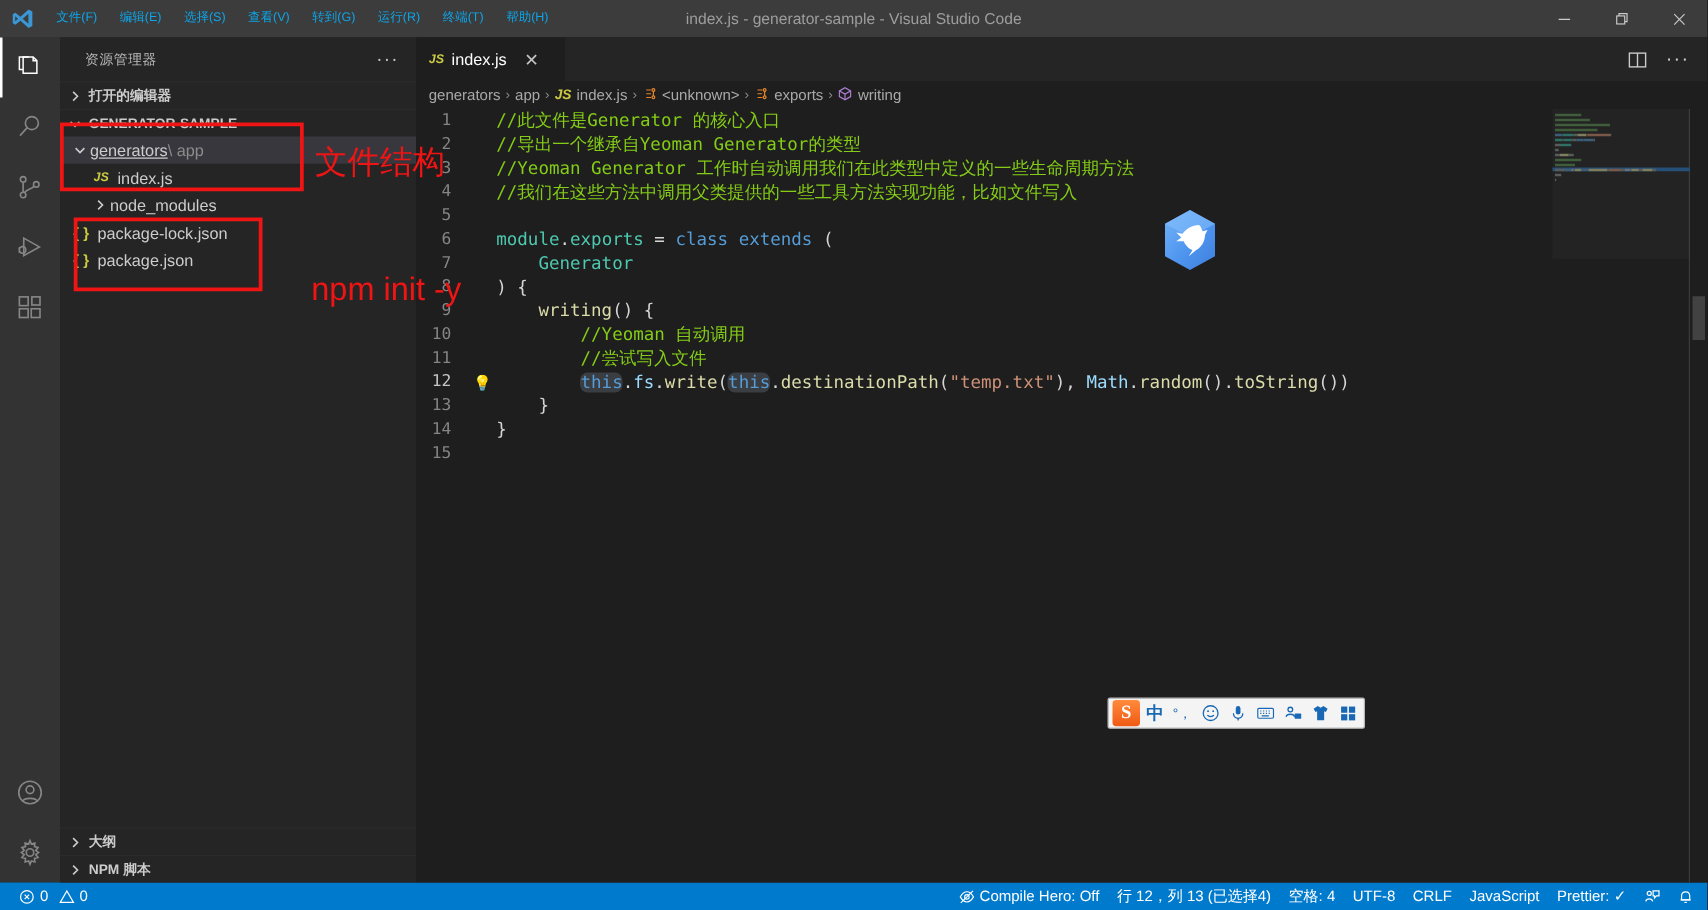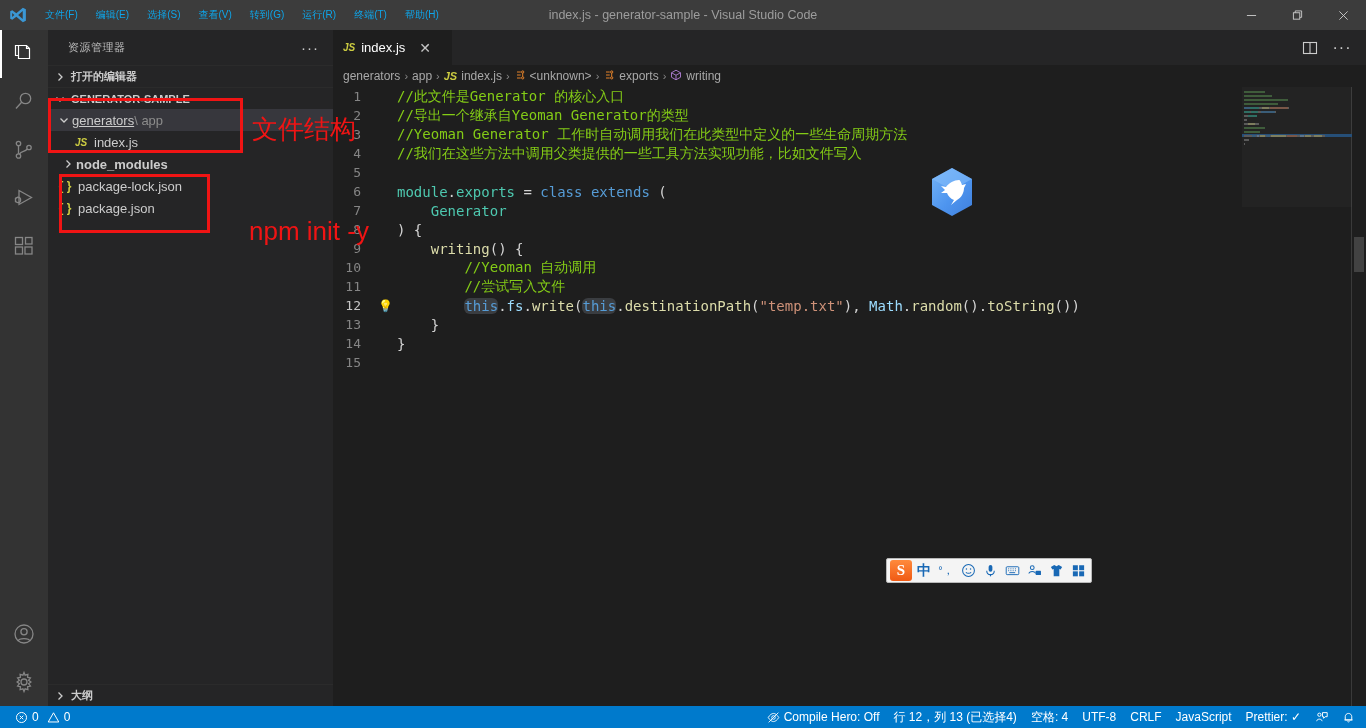--- a/index.html
+++ b/index.html
@@ -308,21 +308,21 @@
           </span>
           <span style="text-decoration:underline;">generators</span>
           <span class="dim-sep">\ app</span>
         </div>
 
         <div class="row" style="padding-left:24px;">
           <span class="file-ico js-ico">JS</span>
           <span>index.js</span>
         </div>
 
-        <div class="row" style="padding-left:12px;font-weight:bold;">
+        <div class="row" style="padding-left:24px;">
           <span class="twisty">
             <svg viewBox="0 0 10 10" fill="none" stroke="currentColor" stroke-width="1.3">
                 <polyline points="3.5,1.5 7,5 3.5,8.5"></polyline>
               </svg>
           </span>
           <span>node_modules</span>
         </div>
 
         <div class="row" style="padding-left:8px;">
           <span class="file-ico json-ico">{&nbsp;}</span>
@@ -336,20 +336,28 @@
       </div>
 
       <div class="bottom-sections">
         <div class="section-header" style="height:22px;">
           <span class="twisty">
             <svg viewBox="0 0 10 10" fill="none" stroke="currentColor" stroke-width="1.3">
                 <polyline points="3.5,1.5 7,5 3.5,8.5"></polyline>
               </svg>
           </span>
           <span>大纲</span>
+        </div>
+        <div class="section-header" style="height:22px;">
+          <span class="twisty">
+            <svg viewBox="0 0 10 10" fill="none" stroke="currentColor" stroke-width="1.3">
+                <polyline points="3.5,1.5 7,5 3.5,8.5"></polyline>
+              </svg>
+          </span>
+          <span>NPM 脚本</span>
         </div>
       </div>
     </div>
 
     <div class="editor-group">
 
       <div class="tabs-row">
         <div class="tab">
           <span class="js-ico" style="font-size:10px;">JS</span>
           <span>index.js</span>

